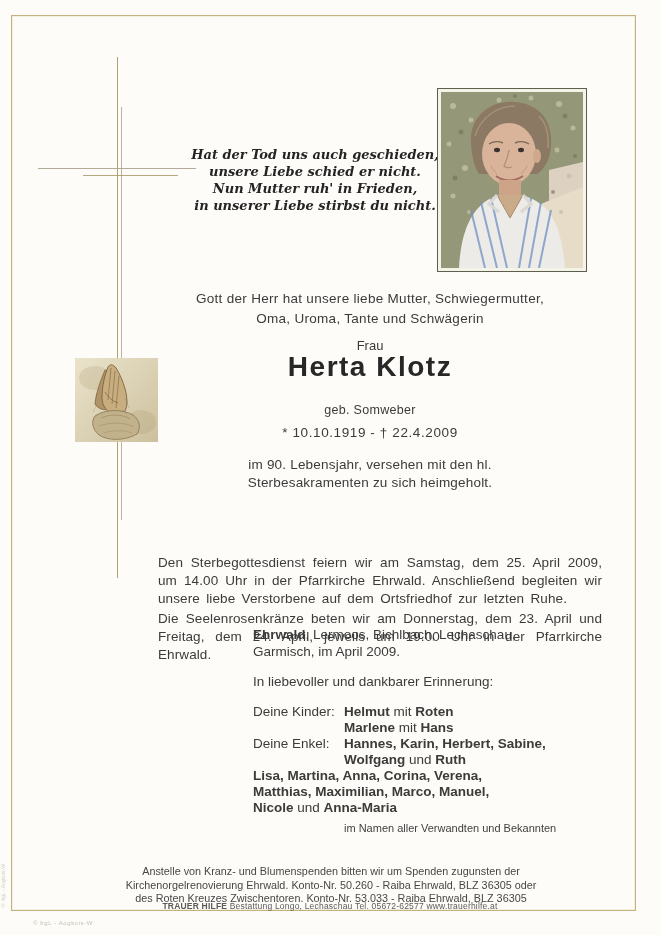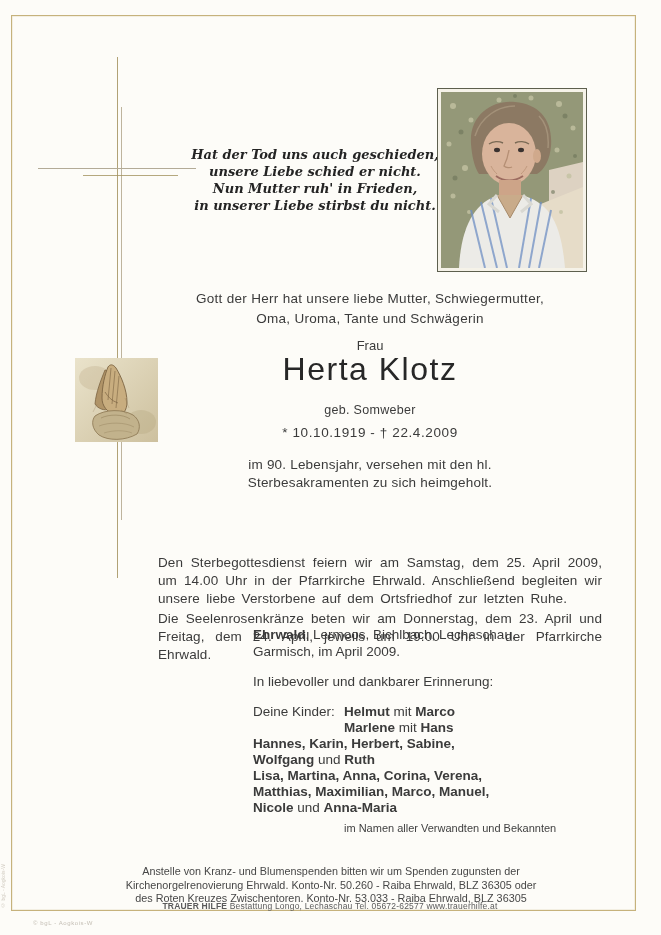--- a/index.html
+++ b/index.html
@@ -26,21 +26,21 @@
   .photo svg { display:block; width:100%; height:100%; }
 
   .poem {
     position:absolute; left:190px; top:146px; width:250px; text-align:center;
     font-family:"DejaVu Serif", serif; font-style:italic; font-weight:600;
     font-size:13px; line-height:17px; color:#242424;
   }
   .center-block { position:absolute; left:150px; width:440px; text-align:center; }
   .intro   { top:289px; font-size:13.5px; line-height:20px; letter-spacing:.3px; }
   .frau    { top:338px; font-size:13px; }
-  .name    { top:351px; font-size:32px; font-weight:400; letter-spacing:1.5px; color:#272727; }
+  .name    { top:351px; font-size:28px; font-weight:700; letter-spacing:1.5px; color:#272727; }
   .maiden  { top:403px; font-size:12.5px; letter-spacing:.3px; }
   .dates   { top:425px; font-size:13.5px; letter-spacing:.6px; }
   .passing { top:456px; font-size:13.5px; line-height:18px; letter-spacing:.2px; }
 
   .para {
     position:absolute; left:158px; width:444px; text-align:justify;
     font-size:13.5px; line-height:18px; word-spacing:2.5px; letter-spacing:.1px;margin-top:44px;
   }
   .para1 { top:510px; }
   .para2 { top:566px; }
@@ -189,25 +189,26 @@
     <div><span class="b">Ehrwald</span><span>, Lermoos, Bichlbach, Lechaschau,</span></div>
     <div>Garmisch, im April 2009.</div>
   </div>
 
   <div class="remembrance">In liebevoller und dankbarer Erinnerung:</div>
 
   <div class="family" id="family-rows">
       <div class="family-row">
         <div class="family-label">Deine Kinder:</div>
         <div>
-          <div class="family-line"><span class="b">Helmut</span><span> mit </span><span class="b">Marco</span></div>
+          <div class="family-line"><span class="b">Helmut</span><span> mit </span><span class="b">Roten</span></div>
           <div class="family-line"><span class="b">Marlene</span><span> mit </span><span class="b">Hans</span></div>
         </div>
       </div>
       <div class="family-row">
+        <div class="family-label">Deine Enkel:</div>
         <div>
           <div class="family-line"><span class="b">Hannes, Karin, Herbert, Sabine,</span></div>
           <div class="family-line"><span class="b">Wolfgang</span><span> und </span><span class="b">Ruth</span></div>
         </div>
       </div>
       <div class="family-row">
         <div>
           <div class="family-line"><span class="b">Lisa, Martina, Anna, Corina, Verena,</span></div>
           <div class="family-line"><span class="b">Matthias, Maximilian, Marco, Manuel,</span></div>
           <div class="family-line"><span class="b">Nicole</span><span> und </span><span class="b">Anna-Maria</span></div>

